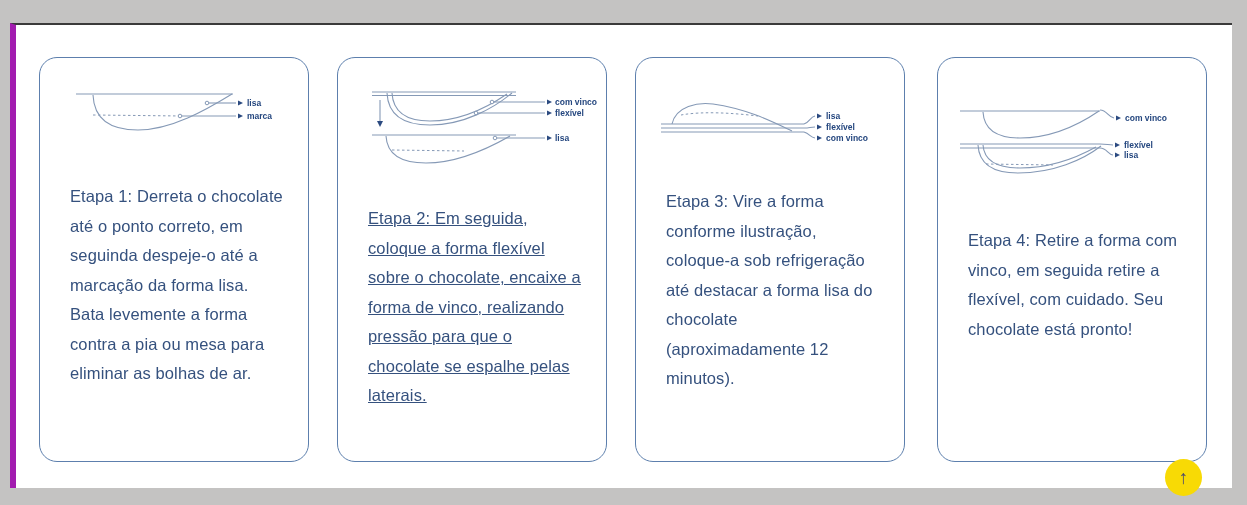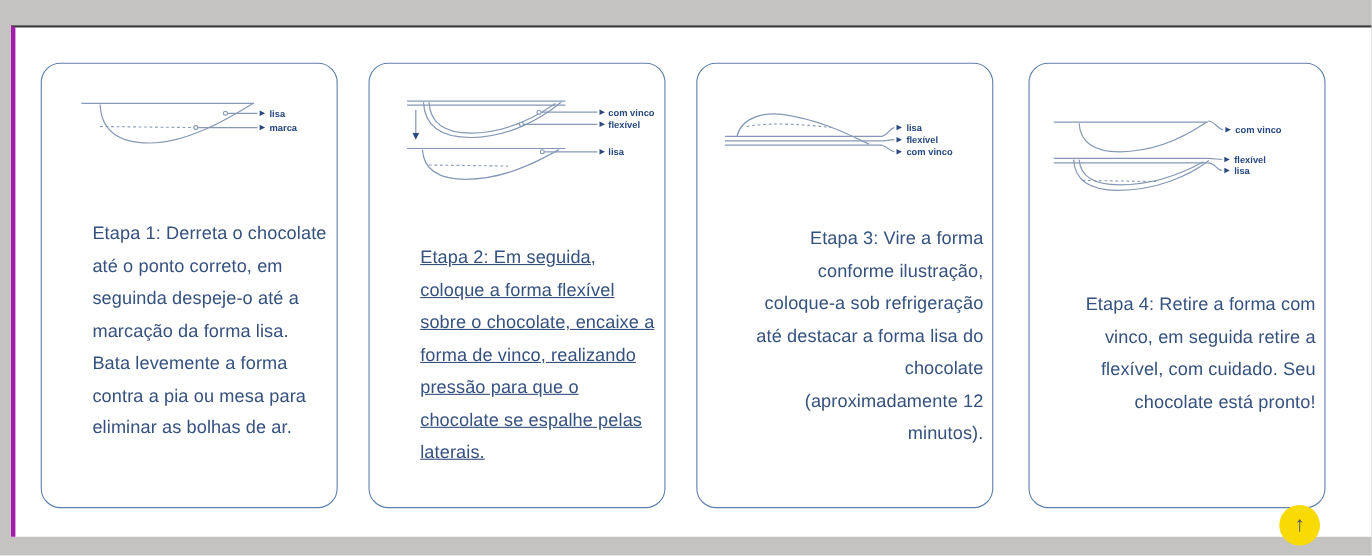--- a/index.html
+++ b/index.html
@@ -7,44 +7,43 @@
     width:1247px; height:505px;
     background:#c4c3c2;
     font-family:"Liberation Sans", sans-serif;
     position:relative; overflow:hidden;
   }
   .page {
     position:absolute; left:10px; top:23px;
     width:1216px; height:463px;
     background:#ffffff;
     border-top:2px solid #3a3a3a;
-    border-left:4px solid #a21caf;
-    padding-left:17px;
+    border-left:6px solid #a21caf;
   }
   .card {
     position:absolute; top:32px;
     width:270px; height:405px;
     box-sizing:border-box;
     background:#ffffff;
     border:1.5px solid #5d7fad;
     border-radius:18px;
   }
   .c1 { left:23px; }
   .c2 { left:321px; }
   .c3 { left:619px; }
   .c4 { left:921px; }
   .cardtext {
-    position:absolute; left:30px; width:214px; margin:16px;
+    position:absolute; left:30px; width:214px; margin:0;
     font-size:16.5px; line-height:29.5px;
     color:#35517e; letter-spacing:0.1px;
   }
   .c1 .cardtext { top:124px; }
   .c2 .cardtext { top:146px;text-decoration:underline; }
-  .c3 .cardtext { top:129px;text-align:right; }
-  .c4 .cardtext { top:189px;text-align:right; }
+  .c3 .cardtext { top:129px; }
+  .c4 .cardtext { top:168px; }
   .diagram { position:absolute; }
   .c1 .diagram { left:26px; top:26px; width:250px; height:58px; }
   .c2 .diagram { left:26px; top:22px; width:245px; height:98px; }
   .c3 .diagram { left:22px; top:40px; width:250px; height:62px; }
   .c4 .diagram { left:20px; top:42px; width:252px; height:84px; }
   .dline  { stroke:#8599b6; stroke-width:1.1; fill:none; }
   .ddash  { stroke:#8599b6; stroke-width:1; fill:none; stroke-dasharray:2.5,2.5; }
   .dnode  { fill:#ffffff; stroke:#8599b6; stroke-width:1; }
   .darrow { fill:#2b4a80; stroke:none; }
   .dlabel {

